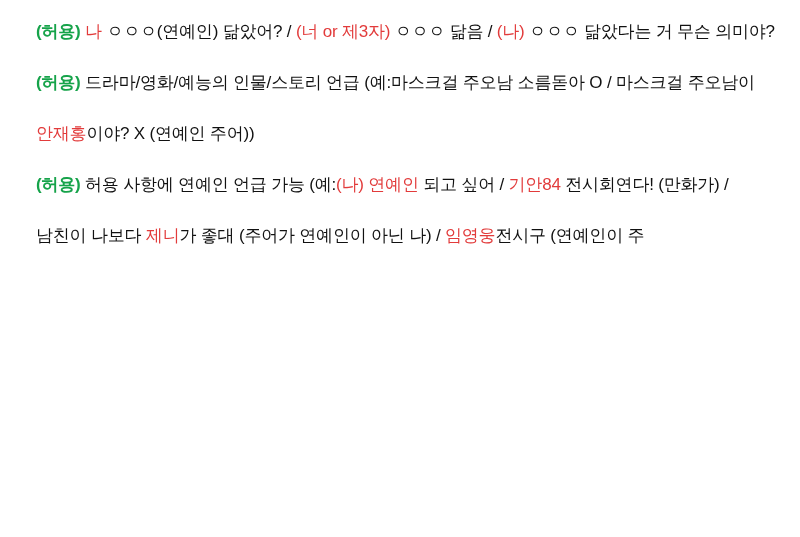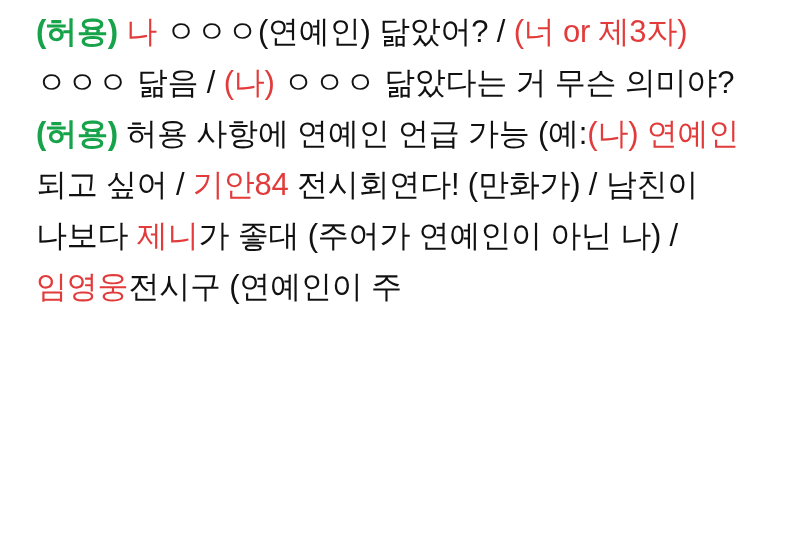--- a/index.html
+++ b/index.html
@@ -13,34 +13,35 @@
     overflow: hidden;
     font-family: "Liberation Sans", sans-serif;
   }
   #doc {
     width: 800px;
     height: 537px;
     box-sizing: border-box;
     padding: 6px 22px 12px 36px;
     background: #ffffff;
     color: #111111;
-    font-size: 31px;
+    font-size: 17px;
     line-height: 51px;
     letter-spacing: -0.2px;
     word-break: keep-all;
     overflow: hidden;
   }
   .para {
     margin: 0;
     padding: 0;
   }
   .seg { white-space: pre-wrap; }
   .allow { color: #16a34a; font-weight: 700; }
   .deny  { color: #e23b3b; }
   .plain { color: #111111; }
 </style>
 </head>
 <body>
 
 <div id="doc">
     <div class="para"><span class="seg allow">(허용)</span><span class="seg plain"> </span><span class="seg deny">나</span><span class="seg plain"> ㅇㅇㅇ(연예인) 닮았어? / </span><span class="seg deny">(너 or 제3자)</span><span class="seg plain"> ㅇㅇㅇ 닮음 / </span><span class="seg deny">(나)</span><span class="seg plain"> ㅇㅇㅇ 닮았다는 거 무슨 의미야?</span></div>
+    <div class="para"><span class="seg allow">(허용)</span><span class="seg plain"> 드라마/영화/예능의 인물/스토리 언급 (예:마스크걸 주오남 소름돋아 O / 마스크걸 주오남이 </span><span class="seg deny">안재홍</span><span class="seg plain">이야? X (연예인 주어))</span></div>
     <div class="para"><span class="seg allow">(허용)</span><span class="seg plain"> 허용 사항에 연예인 언급 가능 (예:</span><span class="seg deny">(나) 연예인</span><span class="seg plain"> 되고 싶어 / </span><span class="seg deny">기안84</span><span class="seg plain"> 전시회연다! (만화가) / 남친이 나보다 </span><span class="seg deny">제니</span><span class="seg plain">가 좋대 (주어가 연예인이 아닌 나) / </span><span class="seg deny">임영웅</span><span class="seg plain">전시구 (연예인이 주</span></div>
   </div>
 
 </body></html>

